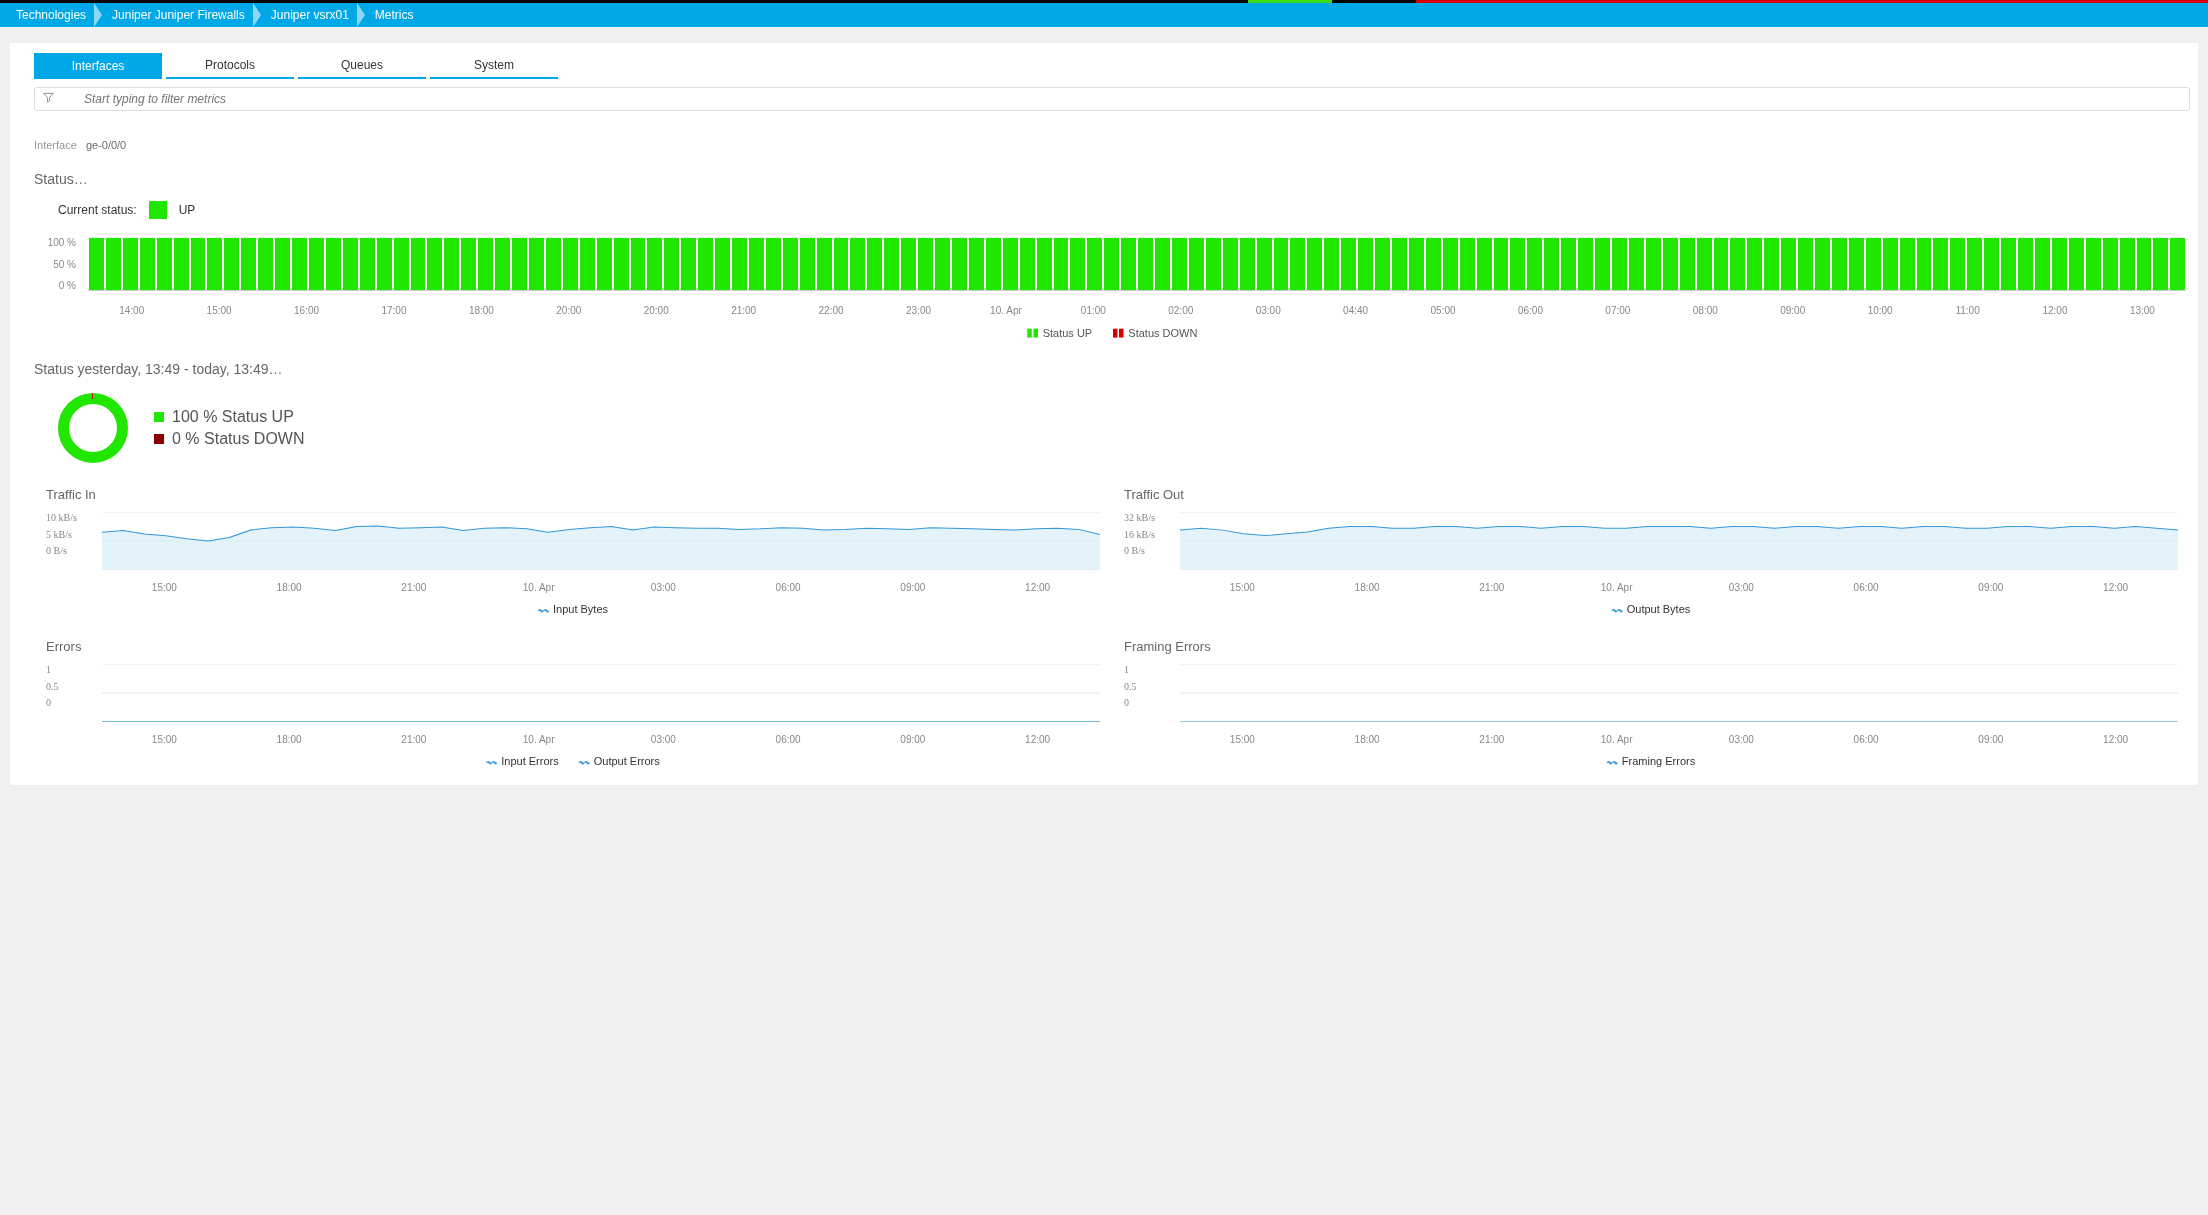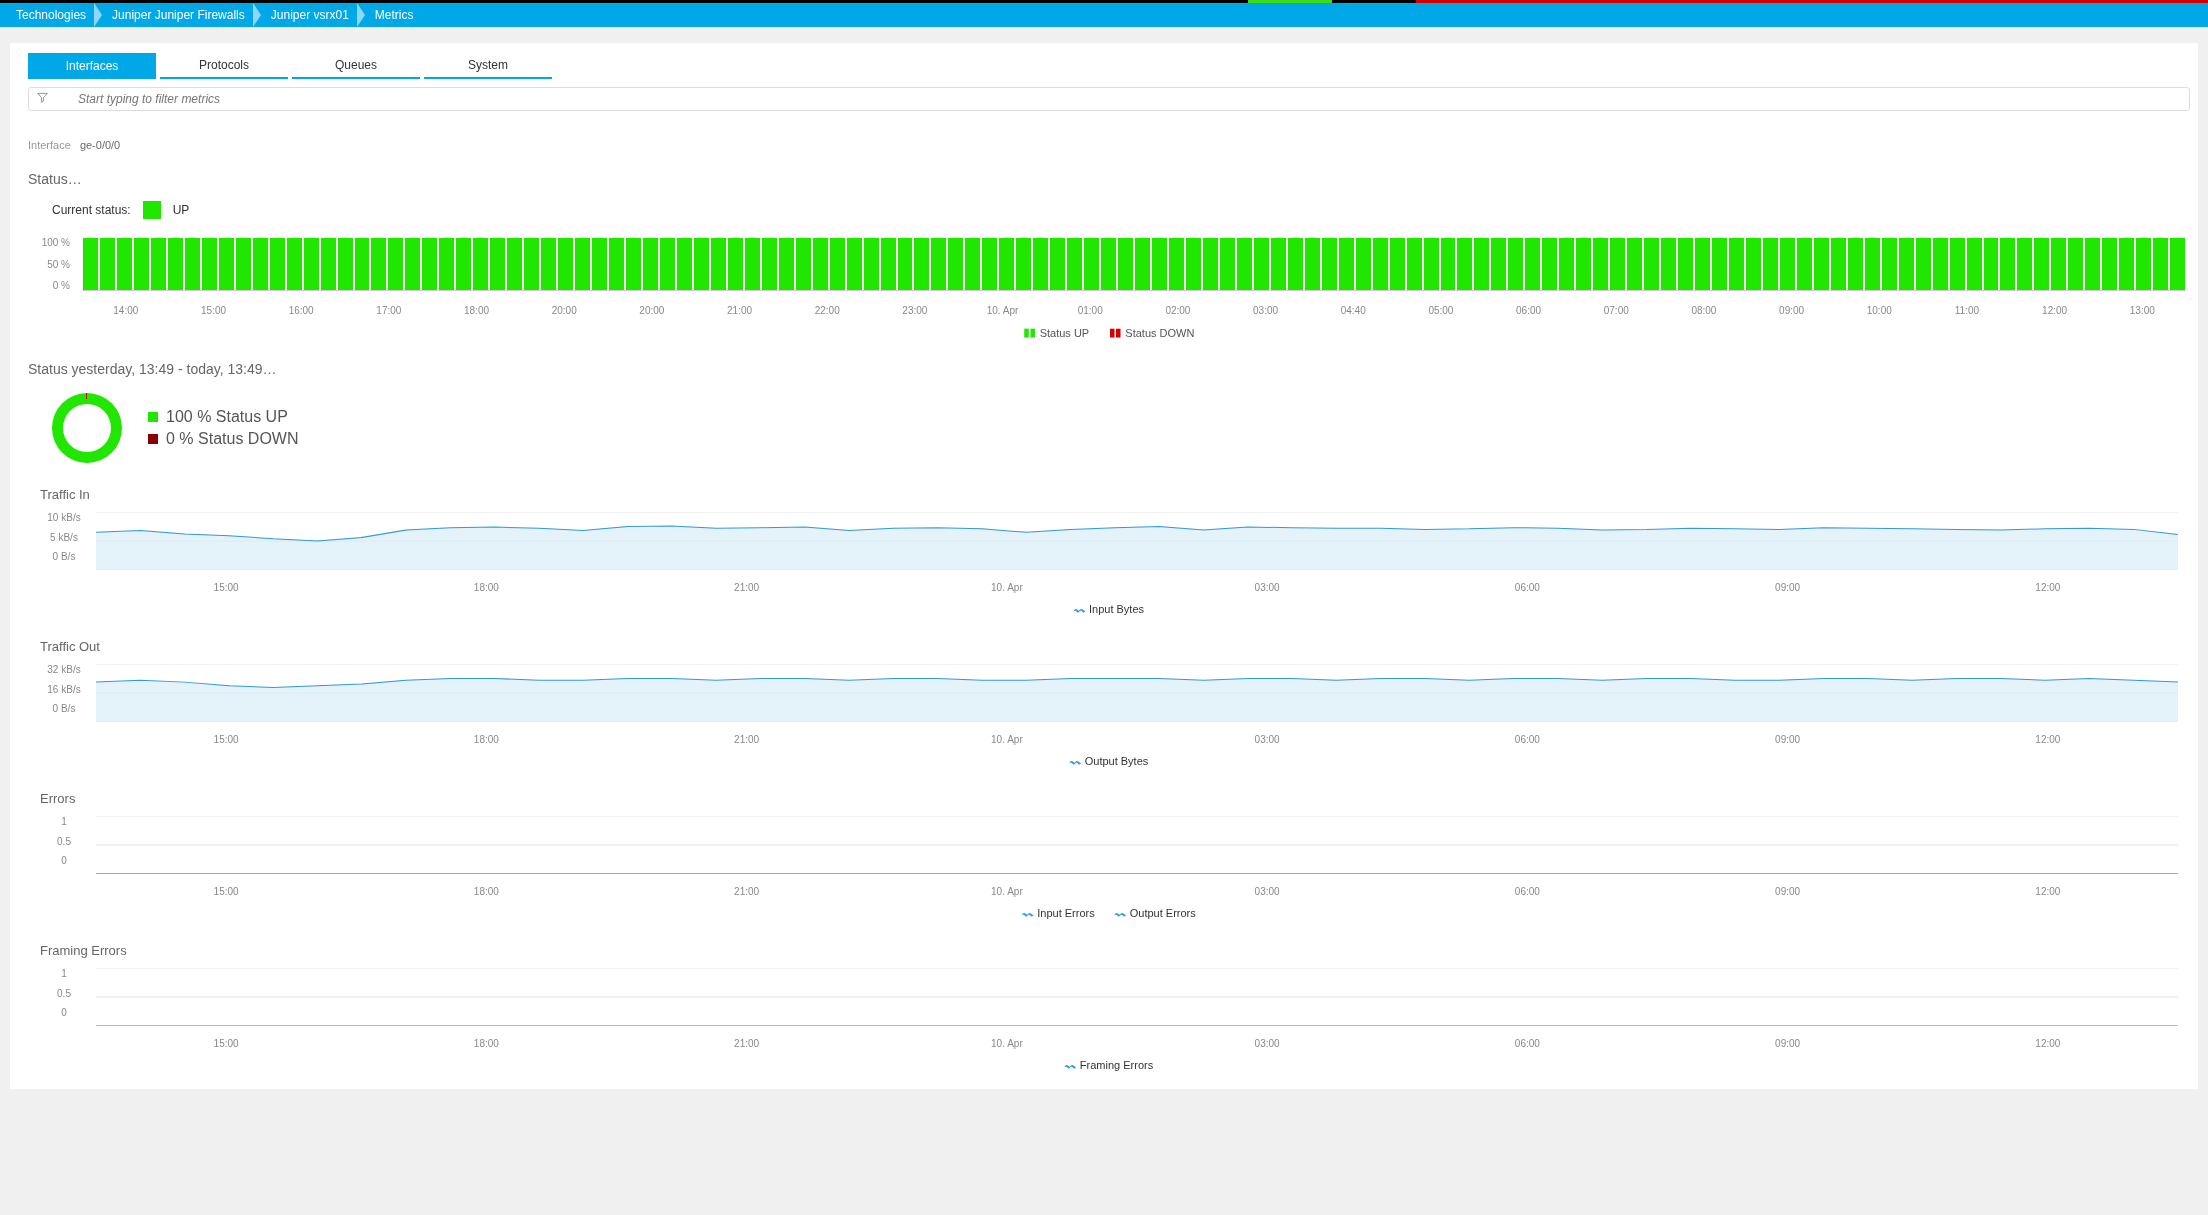--- a/index.html
+++ b/index.html
@@ -15,21 +15,21 @@
 
 .breadcrumb-bar { background:#00a8e8; color:#fff; height:24px; display:flex; align-items:center; padding:0 6px; font-size:12px; }
 .crumb { position:relative; padding:0 16px 0 10px; height:100%; display:flex; align-items:center; cursor:pointer; }
 .crumb::after{
   content:""; position:absolute; right:0; top:0; width:0; height:0;
   border-top:12px solid transparent; border-bottom:12px solid transparent; border-left:8px solid rgba(255,255,255,0.55);
 }
 .crumb:last-child::after{ display:none; }
 
 
-.content { background:#fff; margin:16px 10px 0 10px; padding:10px 8px 10px 18px; }
+.content { background:#fff; margin:16px 10px 0 10px; padding:10px 8px 10px 24px; }
 
 
 .tabs { display:flex; }
 .tab { width:128px; height:26px; display:flex; justify-content:center; align-items:center; border-bottom:2px solid #00a8e8; color:#333; cursor:pointer; font-size:12px; margin-right:4px; }
 .tab.active { background:#00a8e8; color:#fff; border-bottom:none; }
 
 
 .filter-row { margin-top:8px; display:flex; align-items:center; border:1px solid #ddd; border-radius:3px; padding:4px 8px;gap:24px; }
 .filter-row .ficon { color:#999; margin-right:6px; font-size:12px; }
 .filter-row input { border:none; outline:none; flex:1; font-size:12px; color:#666; background:transparent; font-style:italic; }
@@ -57,28 +57,28 @@
 
 .status-range { display:flex; align-items:center; margin:16px 0 8px 24px; }
 .donut { width:70px; height:70px; border-radius:50%; background:conic-gradient(#20e600 0 359deg,#d70000 359deg 360deg); display:flex; align-items:center; justify-content:center; }
 .donut .hole{ width:48px; height:48px; border-radius:50%; background:#fff; }
 .donut-legend{ margin-left:26px; font-size:16px; color:#555; }
 .donut-legend .row{ display:flex; align-items:center; margin:4px 0; }
 .donut-legend .sq{ width:10px; height:10px; margin-right:8px; display:inline-block; }
 .sq.green{ background:#20e600; } .sq.red{ background:#8b0000; }
 
 
-.chart-grid { display:flex;flex-direction:column; }
+.chart-grid { display:flex; }
 .chart-col { flex:1; padding:6px 12px; }
 
 
 .mini-chart { margin-top:10px; }
 .mini-chart .title{ font-size:13px; color:#666; margin-bottom:10px; }
 .mc-plot { position:relative; height:68px; }
-.mc-plot .ylabels{ position:absolute; left:0; top:0; bottom:18px; width:54px; display:flex; flex-direction:column; justify-content:space-between; text-align:center; font-size:10px; color:#888; padding-right:6px; }
+.mc-plot .ylabels{ position:absolute; left:0; top:0; bottom:24px; width:54px; display:flex; flex-direction:column; justify-content:space-between; text-align:left; font-size:10px; color:#888; padding-right:6px;font-family:Liberation Serif, serif; }
 .mc-plot svg{ position:absolute; left:56px; right:0; top:0; bottom:10px; width:calc(100% - 56px); height:58px; }
 .mc-plot .grid line{ stroke:#e6e6e6; stroke-width:1; }
 .mc-plot .area{ fill:#d9edf7; fill-opacity:.7; }
 .mc-plot .line{ fill:none; stroke:#3498db; stroke-width:1; }
 .mc-xaxis{ display:flex; margin-left:56px; margin-top:2px; }
 .mc-xaxis span{ flex:1; font-size:10px; color:#888; text-align:center; }
 .mc-legend{ display:flex; justify-content:center; margin-top:8px; font-size:11px; color:#333; }
 .mc-legend .item{ margin:0 10px; display:flex; align-items:center; }
 .mc-legend .sw{ margin-right:4px; }
 </style>

